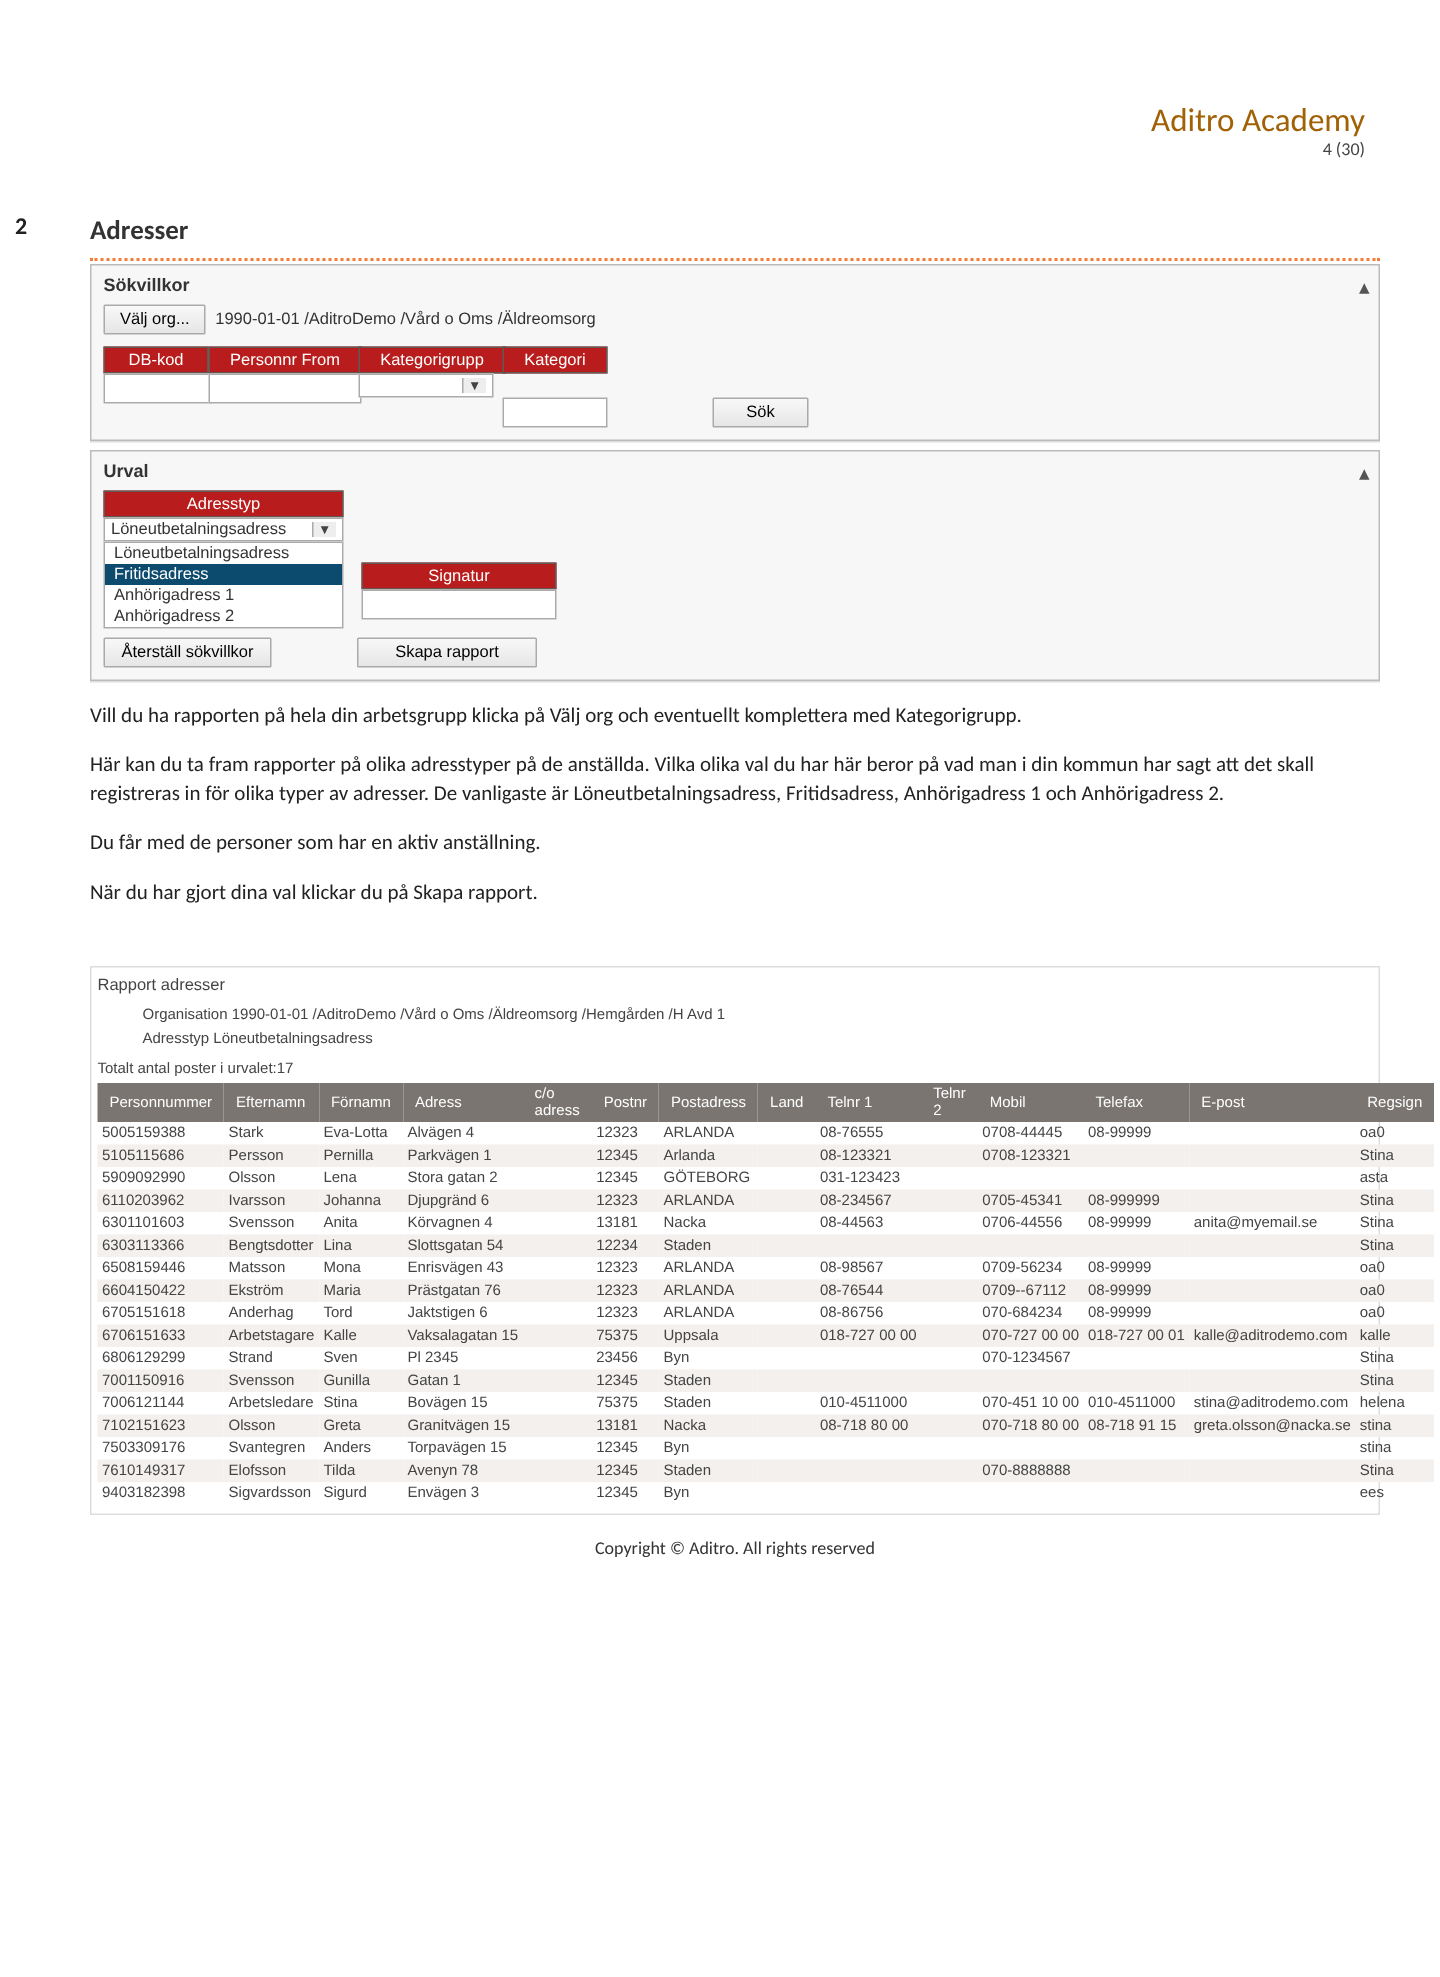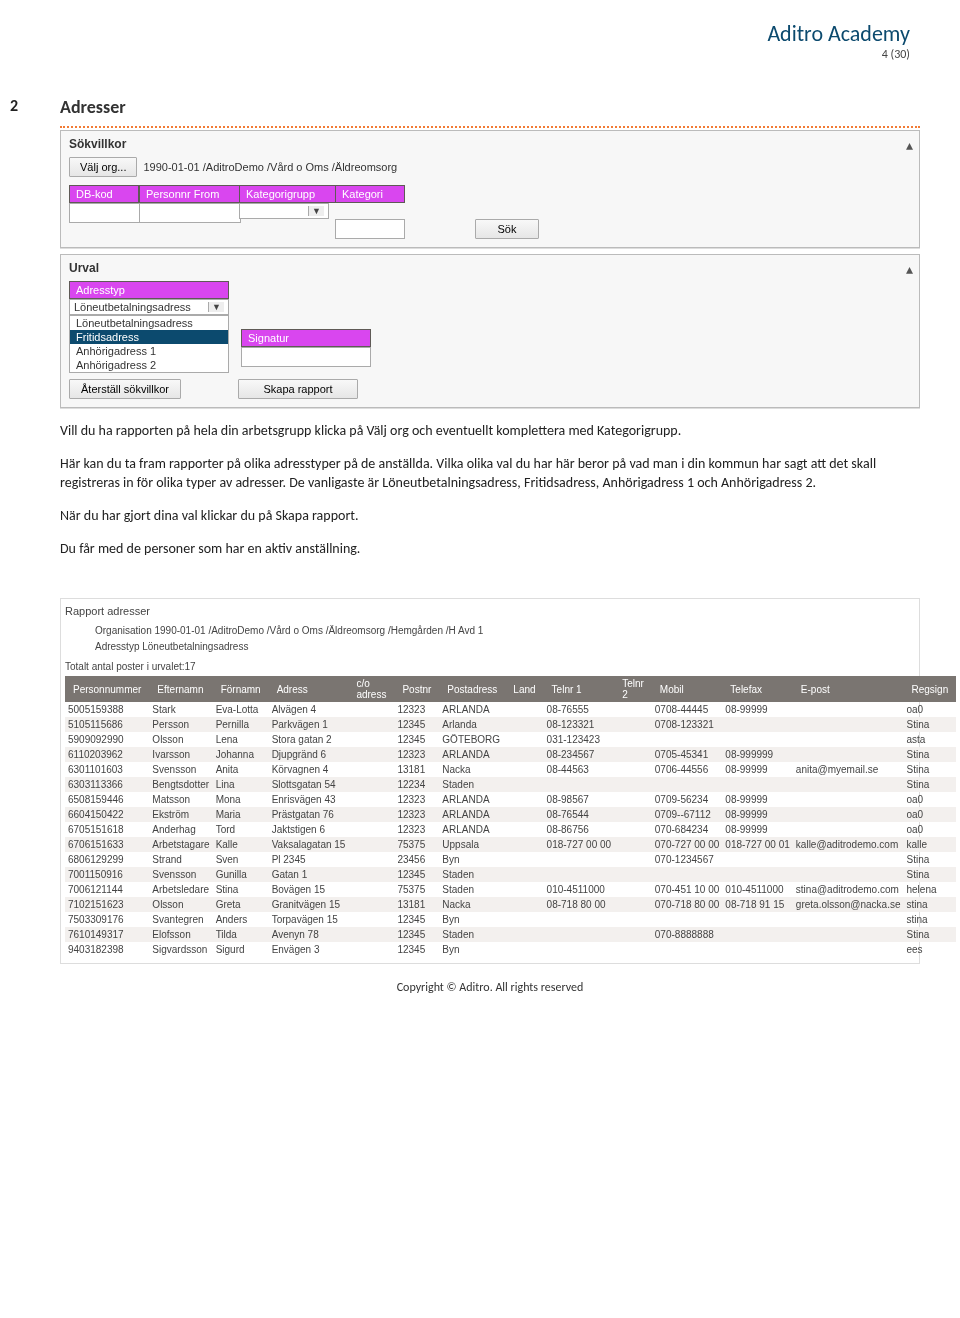--- a/index.html
+++ b/index.html
@@ -13,22 +13,23 @@
   .page {
     padding: 20px 40px 40px 60px;
   }
   .header-right {
     text-align: right;
     margin-right: 10px;
   }
   .header-title {
     font-family: Calibri, Arial, sans-serif;
     font-size: 22px;
-    color: #0c4a6e;
+    color: #a16207;
     font-weight: 400;
+    margin-top: 46px;
   }
   .header-pages {
     font-size: 12px;
     color: #444;
   }
   .section-number {
     font-size: 16px;
     font-weight: bold;
     position: absolute;
     margin-left: -50px;
@@ -71,28 +72,28 @@
     height: 20px;
   }
   .input-text {
     background: #fff;
     border: 1px solid #aaa;
     height: 18px;
     padding: 0 4px;
     font-size: 11px;
   }
   .dark-cell {
-    background: #d946ef;
+    background: #b91c1c;
     color: #fff;
     border: 1px solid #5f5a56;
     padding: 2px 6px;
     font-size: 11px;
     display: inline-block;
     min-width: 52px;
-    text-align: left;
+    text-align: center;
   }
   .filters-row {
     display: flex;
     margin-top: 8px;
   }
   .filters-row .col {
     display: flex;
     flex-direction: column;
     margin-right: 0;
   }
@@ -266,22 +267,22 @@
     </div>
 
     <div class="bottom-btns">
       <button class="btn" style="width:112px;">Återställ sökvillkor</button>
       <button class="btn" style="width:120px;margin-left:45px;">Skapa rapport</button>
     </div>
   </div>
 
   <div class="body-text">Vill du ha rapporten på hela din arbetsgrupp klicka på Välj org och eventuellt komplettera med Kategorigrupp.</div>
   <div class="body-text">Här kan du ta fram rapporter på olika adresstyper på de anställda. Vilka olika val du har här beror på vad man i din kommun har sagt att det skall registreras in för olika typer av adresser. De vanligaste är Löneutbetalningsadress, Fritidsadress, Anhörigadress 1 och Anhörigadress 2.</div>
+  <div class="body-text">Du får med de personer som har en aktiv anställning.</div>
   <div class="body-text">När du har gjort dina val klickar du på Skapa rapport.</div>
-  <div class="body-text">Du får med de personer som har en aktiv anställning.</div>
 
   <div class="report">
     <div class="rtitle">Rapport adresser</div>
     <div class="meta">Organisation 1990-01-01 /AditroDemo /Vård o Oms /Äldreomsorg /Hemgården /H Avd 1</div>
     <div class="meta">Adresstyp Löneutbetalningsadress</div>
     <div style="margin-top:6px;">Totalt antal poster i urvalet:17</div>
     <table class="report-table">
       <thead>
           <tr id="report-head">
             <th>Personnummer</th>

